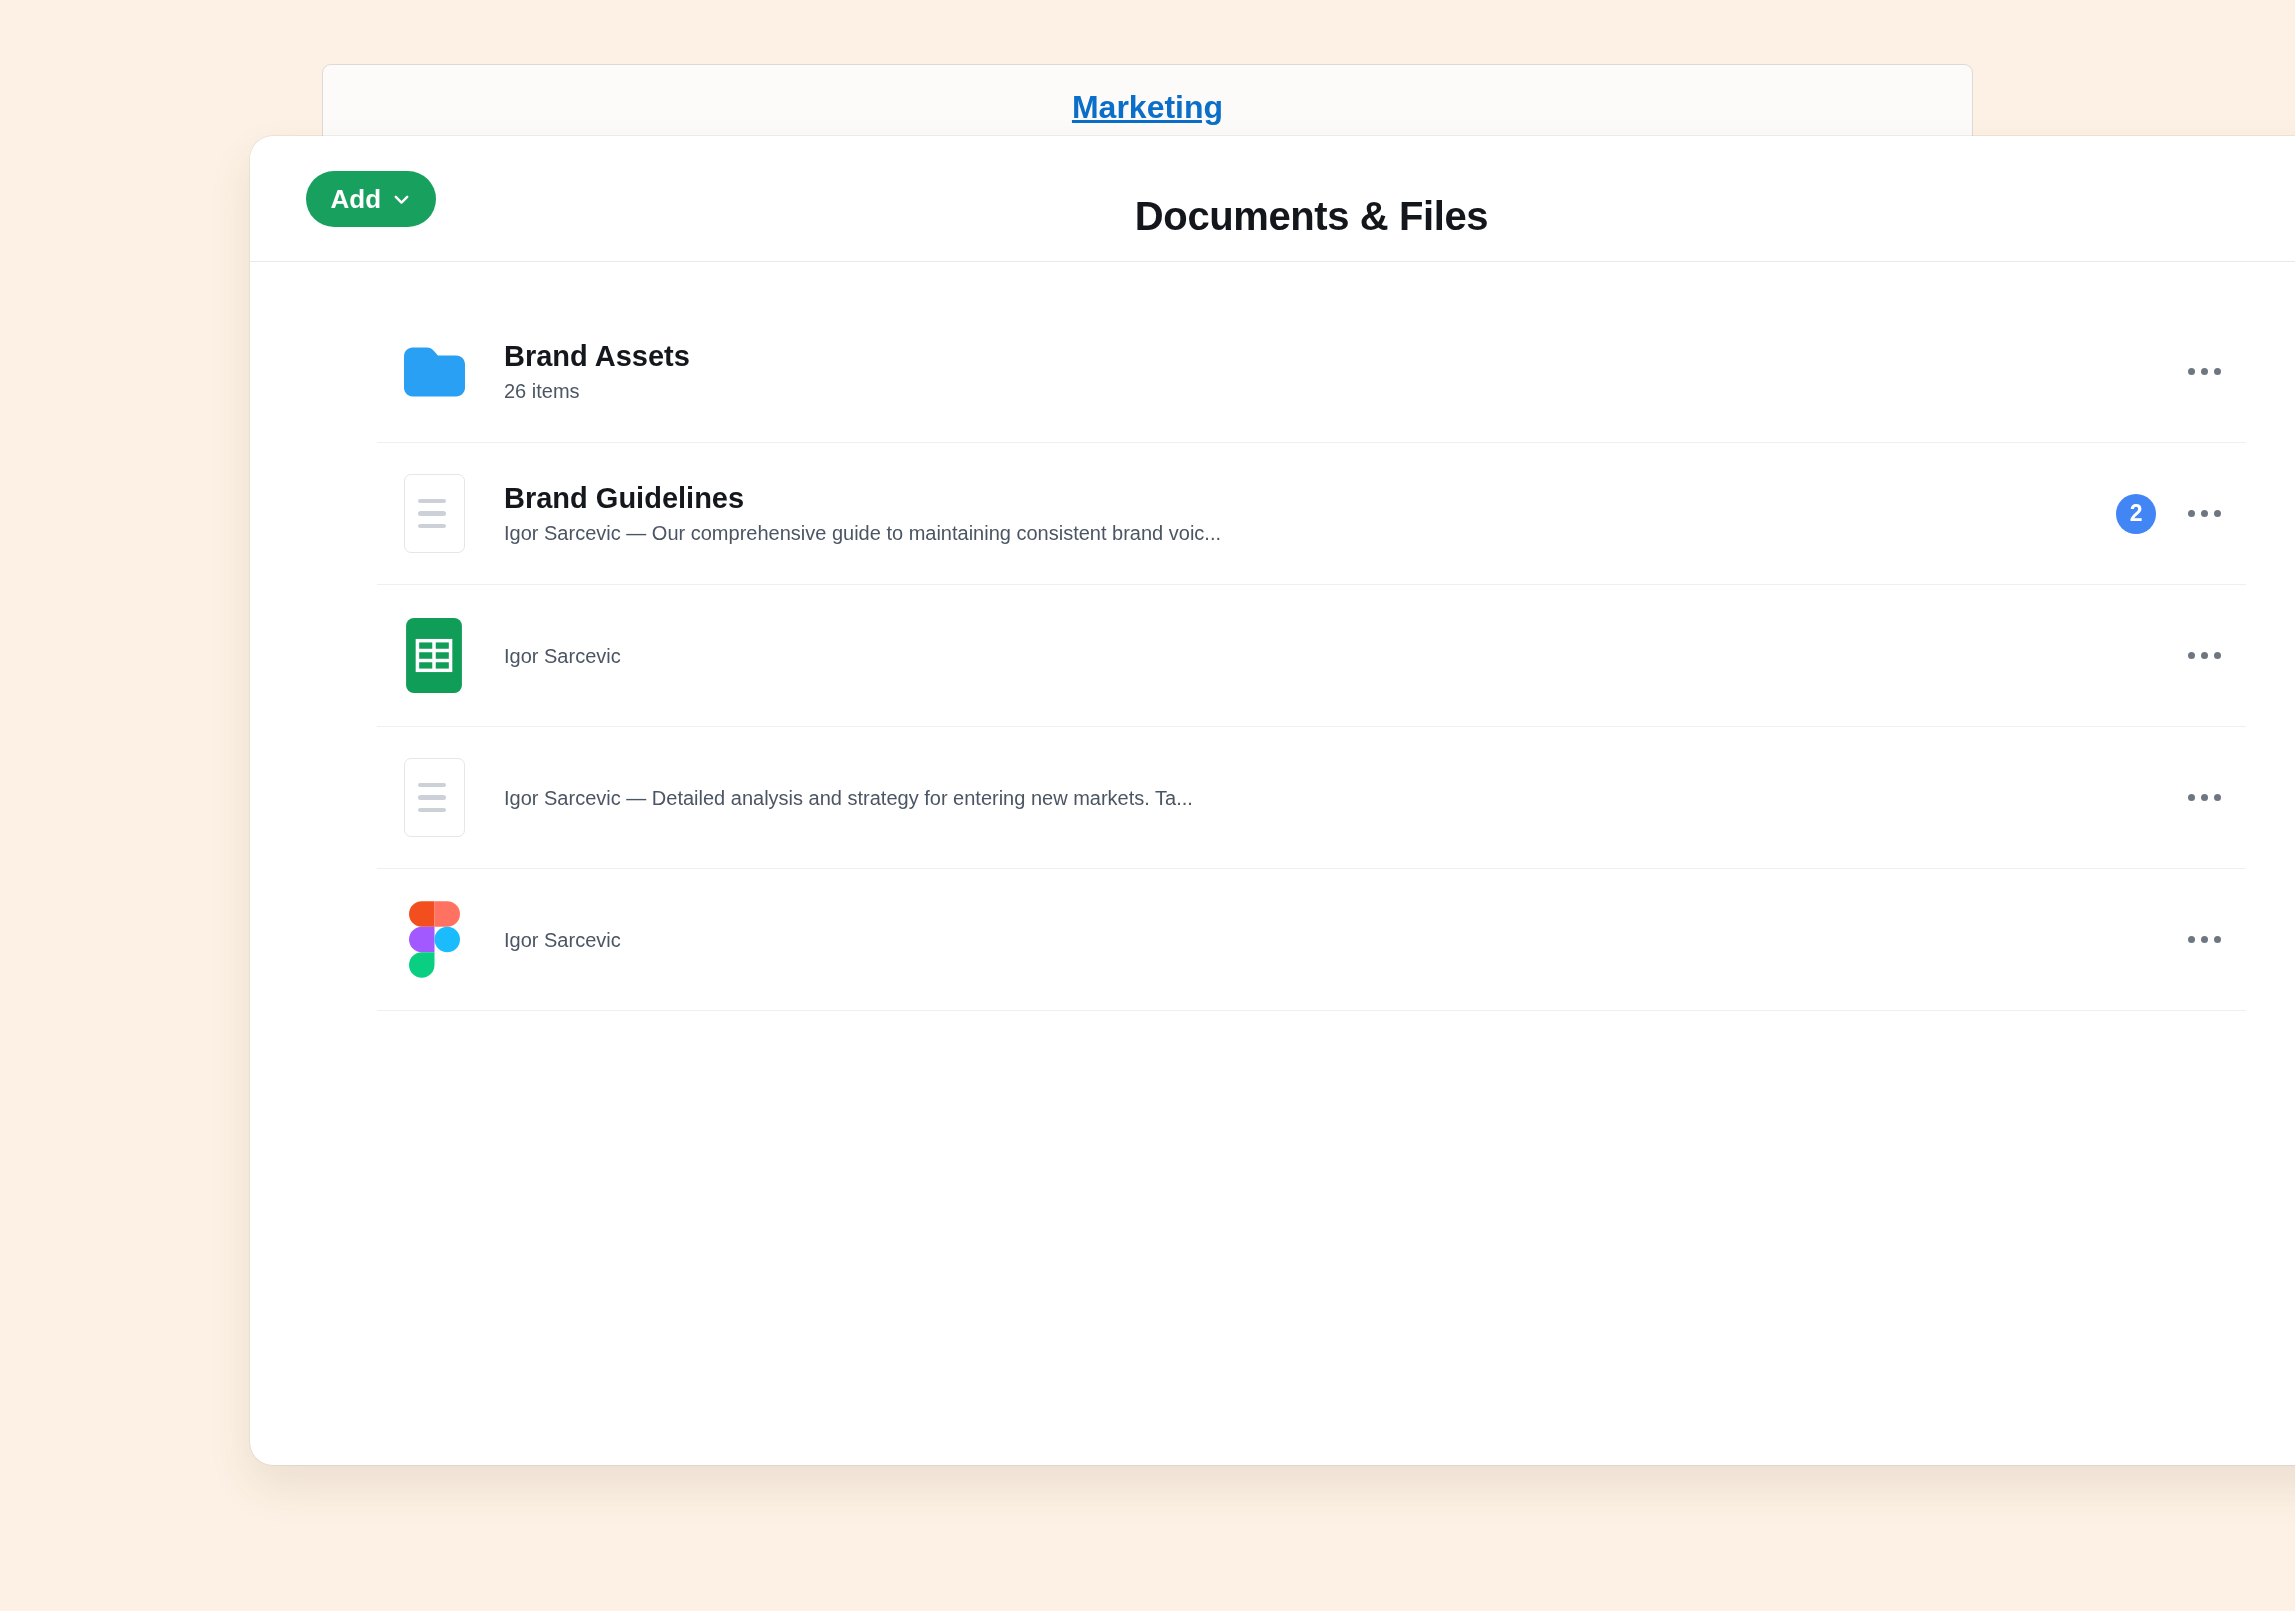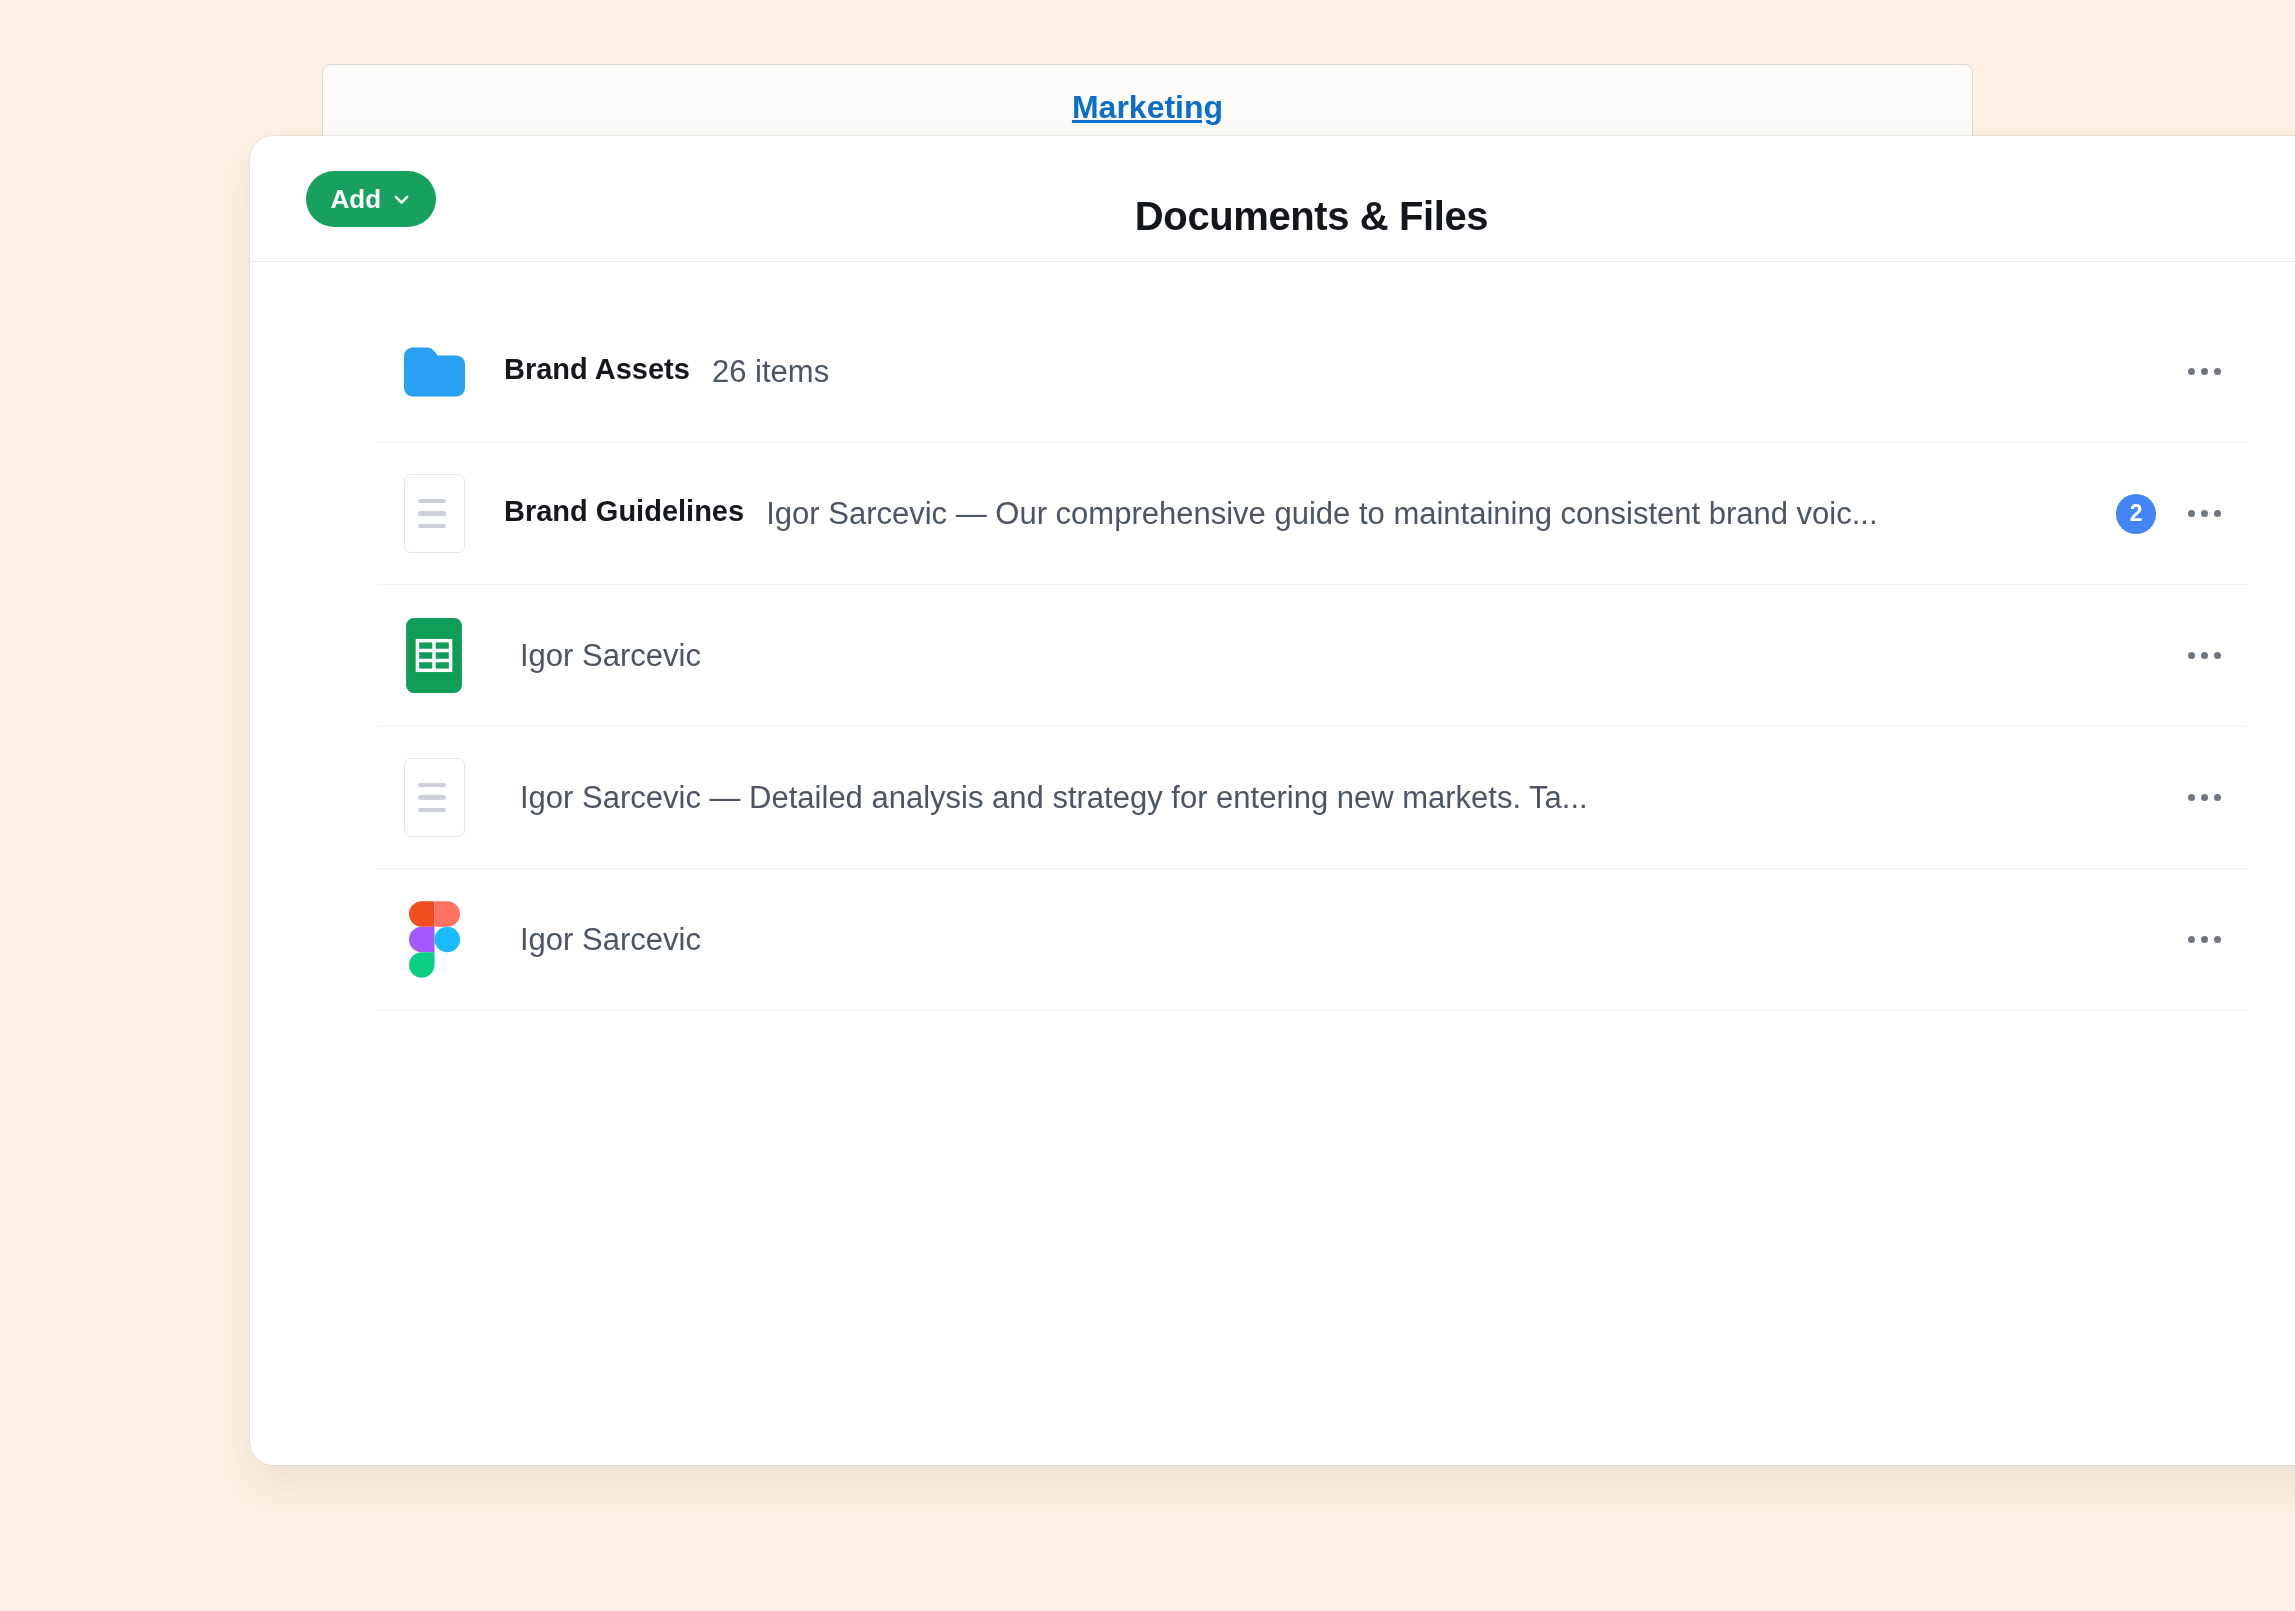--- a/index.html
+++ b/index.html
@@ -53,23 +53,23 @@
     display:flex;align-items:center;justify-content:center;
     font-size:40px;font-weight:800;color:#13171c;letter-spacing:-0.4px;
   }
   
   .doc-list{list-style:none;margin:0 127px;padding:39px 0 0 0;}
   .doc-row{
     display:flex;align-items:center;height:142px;
     padding:0 16px 0 22px;border-bottom:1.8px solid #edeff1;cursor:pointer;
   }
   .icon-wrap{flex:0 0 70px;width:70px;display:flex;align-items:center;justify-content:center;}
-  .texts{flex:1;min-width:0;margin-left:35px;display:flex;flex-direction:row;gap:6.1px;}
+  .texts{flex:1;min-width:0;margin-left:35px;display:flex;flex-direction:column;gap:6.1px;}
   .item-title{font-size:29px;font-weight:700;color:#14181d;line-height:1.15;}
-  .item-meta{font-size:31px;color:#4b5563;line-height:1.2;margin-left:16px;}
+  .item-meta{font-size:20px;color:#4b5563;line-height:1.2;}
   .badge{
     flex:0 0 auto;width:40px;height:40px;border-radius:50%;
     background:var(--badge-blue);color:#fff;font-size:23px;font-weight:600;
     display:flex;align-items:center;justify-content:center;margin-right:23px;cursor:pointer;
   }
   .more-btn{flex:0 0 auto;background:none;border:none;display:flex;gap:6.1px;padding:8.8px;cursor:pointer;}
   .more-btn .dot{width:7px;height:7px;border-radius:50%;background:#6e7781;}
   
   .icon-folder{width:67px;height:54px;display:block;}
   .icon-folder path{fill:var(--folder-blue);}

